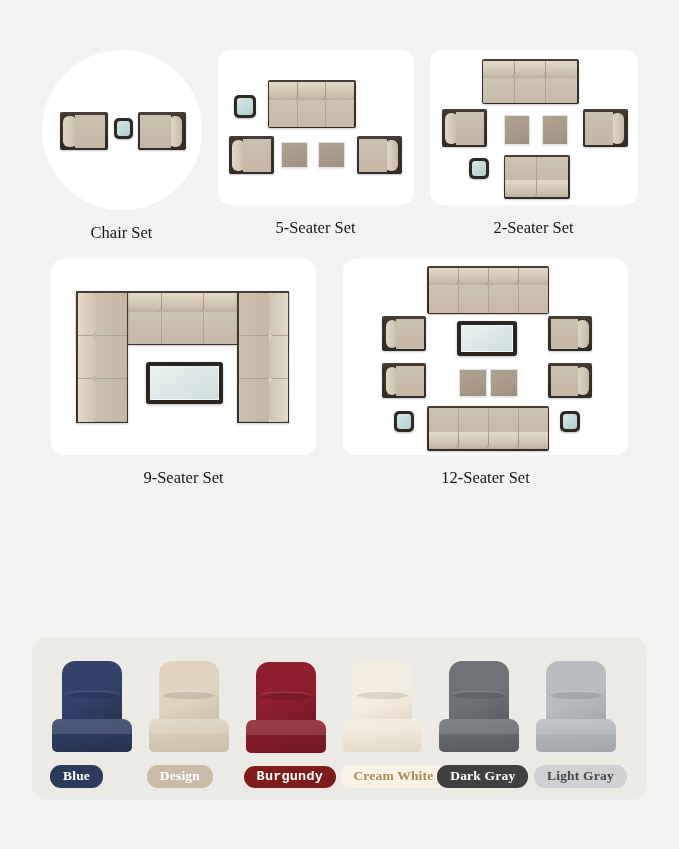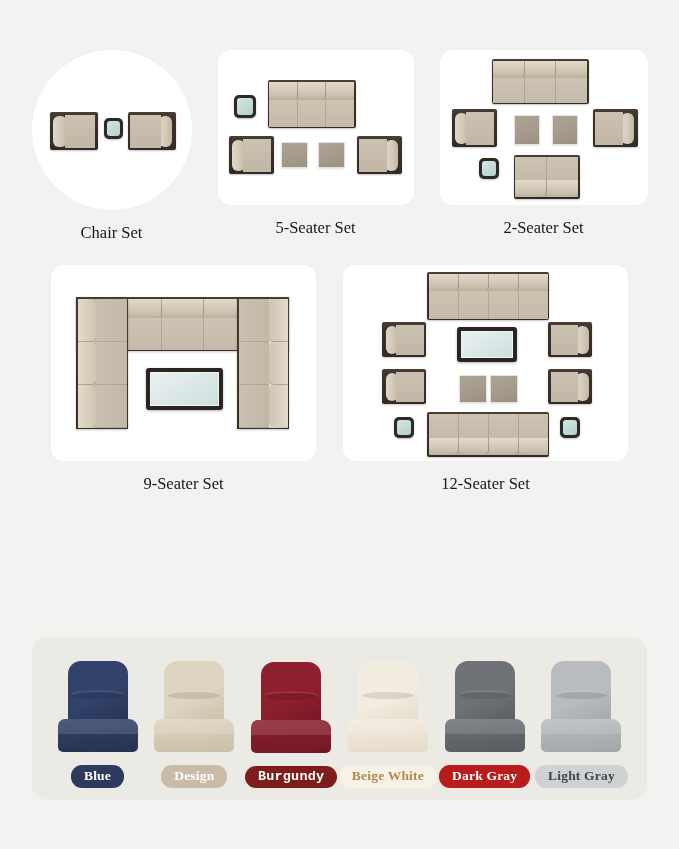--- a/index.html
+++ b/index.html
@@ -28,22 +28,22 @@
     color: #12100f;
     letter-spacing: 0.2px;
   }
 
   
   .row {
     display: flex;
     justify-content: center;
     align-items: flex-start;
   }
-  .row-top { margin-top: 14px; gap: 26px; }
-  .row-bottom { margin-top: 22px; gap: 27px; }
+  .row-top { margin-top: 14px; gap: 16px; }
+  .row-bottom { margin-top: 16px; gap: 27px; }
 
   .set-cell { display: flex; flex-direction: column; align-items: center; }
 
   .card {
     background: #ffffff;
     position: relative;
     box-sizing: border-box;
   }
   .card-circle {
     width: 160px; height: 160px;
@@ -211,21 +211,21 @@
     display: flex;
     justify-content: space-between;
     align-items: flex-end;
     height: 100%;
     padding: 12px 18px 12px 18px;
     box-sizing: border-box;
   }
   .swatch {
     display: flex;
     flex-direction: column;
-    align-items: center;
+    align-items: flex-start;
     width: 95px;
     margin-top: 22px;
   }
   .cushion-art {
     position: relative;
     width: 84px;
     height: 95px;
   }
   
   .cush-back {
@@ -557,28 +557,28 @@
           <div class="cush-back" style="background: linear-gradient(155deg, rgb(142, 31, 46) 0%, rgb(142, 31, 46) 55%, rgb(115, 24, 37) 100%);"></div>
           <div class="cush-seat" style="background: linear-gradient(175deg, rgb(142, 31, 46) 0%, rgb(115, 24, 37) 100%);"></div>
         </div>
         <div class="swatch-label" style="background: #7f1d1d; color: rgb(255, 255, 255); font-family: Liberation Mono, monospace;">Burgundy</div>
       </div>
       <div class="swatch">
         <div class="cushion-art">
           <div class="cush-back" style="background: linear-gradient(155deg, rgb(243, 236, 224) 0%, rgb(243, 236, 224) 55%, rgb(228, 218, 201) 100%);"></div>
           <div class="cush-seat" style="background: linear-gradient(175deg, rgb(243, 236, 224) 0%, rgb(228, 218, 201) 100%);"></div>
         </div>
-        <div class="swatch-label" style="background: rgb(247, 241, 230); color: rgb(176, 138, 82);">Beige White</div>
+        <div class="swatch-label" style="background: rgb(247, 241, 230); color: rgb(176, 138, 82);">Cream White</div>
       </div>
       <div class="swatch">
         <div class="cushion-art">
           <div class="cush-back" style="background: linear-gradient(155deg, rgb(110, 114, 118) 0%, rgb(110, 114, 118) 55%, rgb(88, 92, 96) 100%);"></div>
           <div class="cush-seat" style="background: linear-gradient(175deg, rgb(110, 114, 118) 0%, rgb(88, 92, 96) 100%);"></div>
         </div>
-        <div class="swatch-label" style="background: #b91c1c; color: rgb(255, 255, 255); font-family: Liberation Serif, serif;">Dark Gray</div>
+        <div class="swatch-label" style="background: #404040; color: rgb(255, 255, 255); font-family: Liberation Serif, serif;">Dark Gray</div>
       </div>
       <div class="swatch">
         <div class="cushion-art">
           <div class="cush-back" style="background: linear-gradient(155deg, rgb(184, 188, 190) 0%, rgb(184, 188, 190) 55%, rgb(163, 167, 169) 100%);"></div>
           <div class="cush-seat" style="background: linear-gradient(175deg, rgb(184, 188, 190) 0%, rgb(163, 167, 169) 100%);"></div>
         </div>
         <div class="swatch-label" style="background: rgb(207, 209, 210); color: rgb(67, 71, 74);">Light Gray</div>
       </div>
     </div>
 </div>

